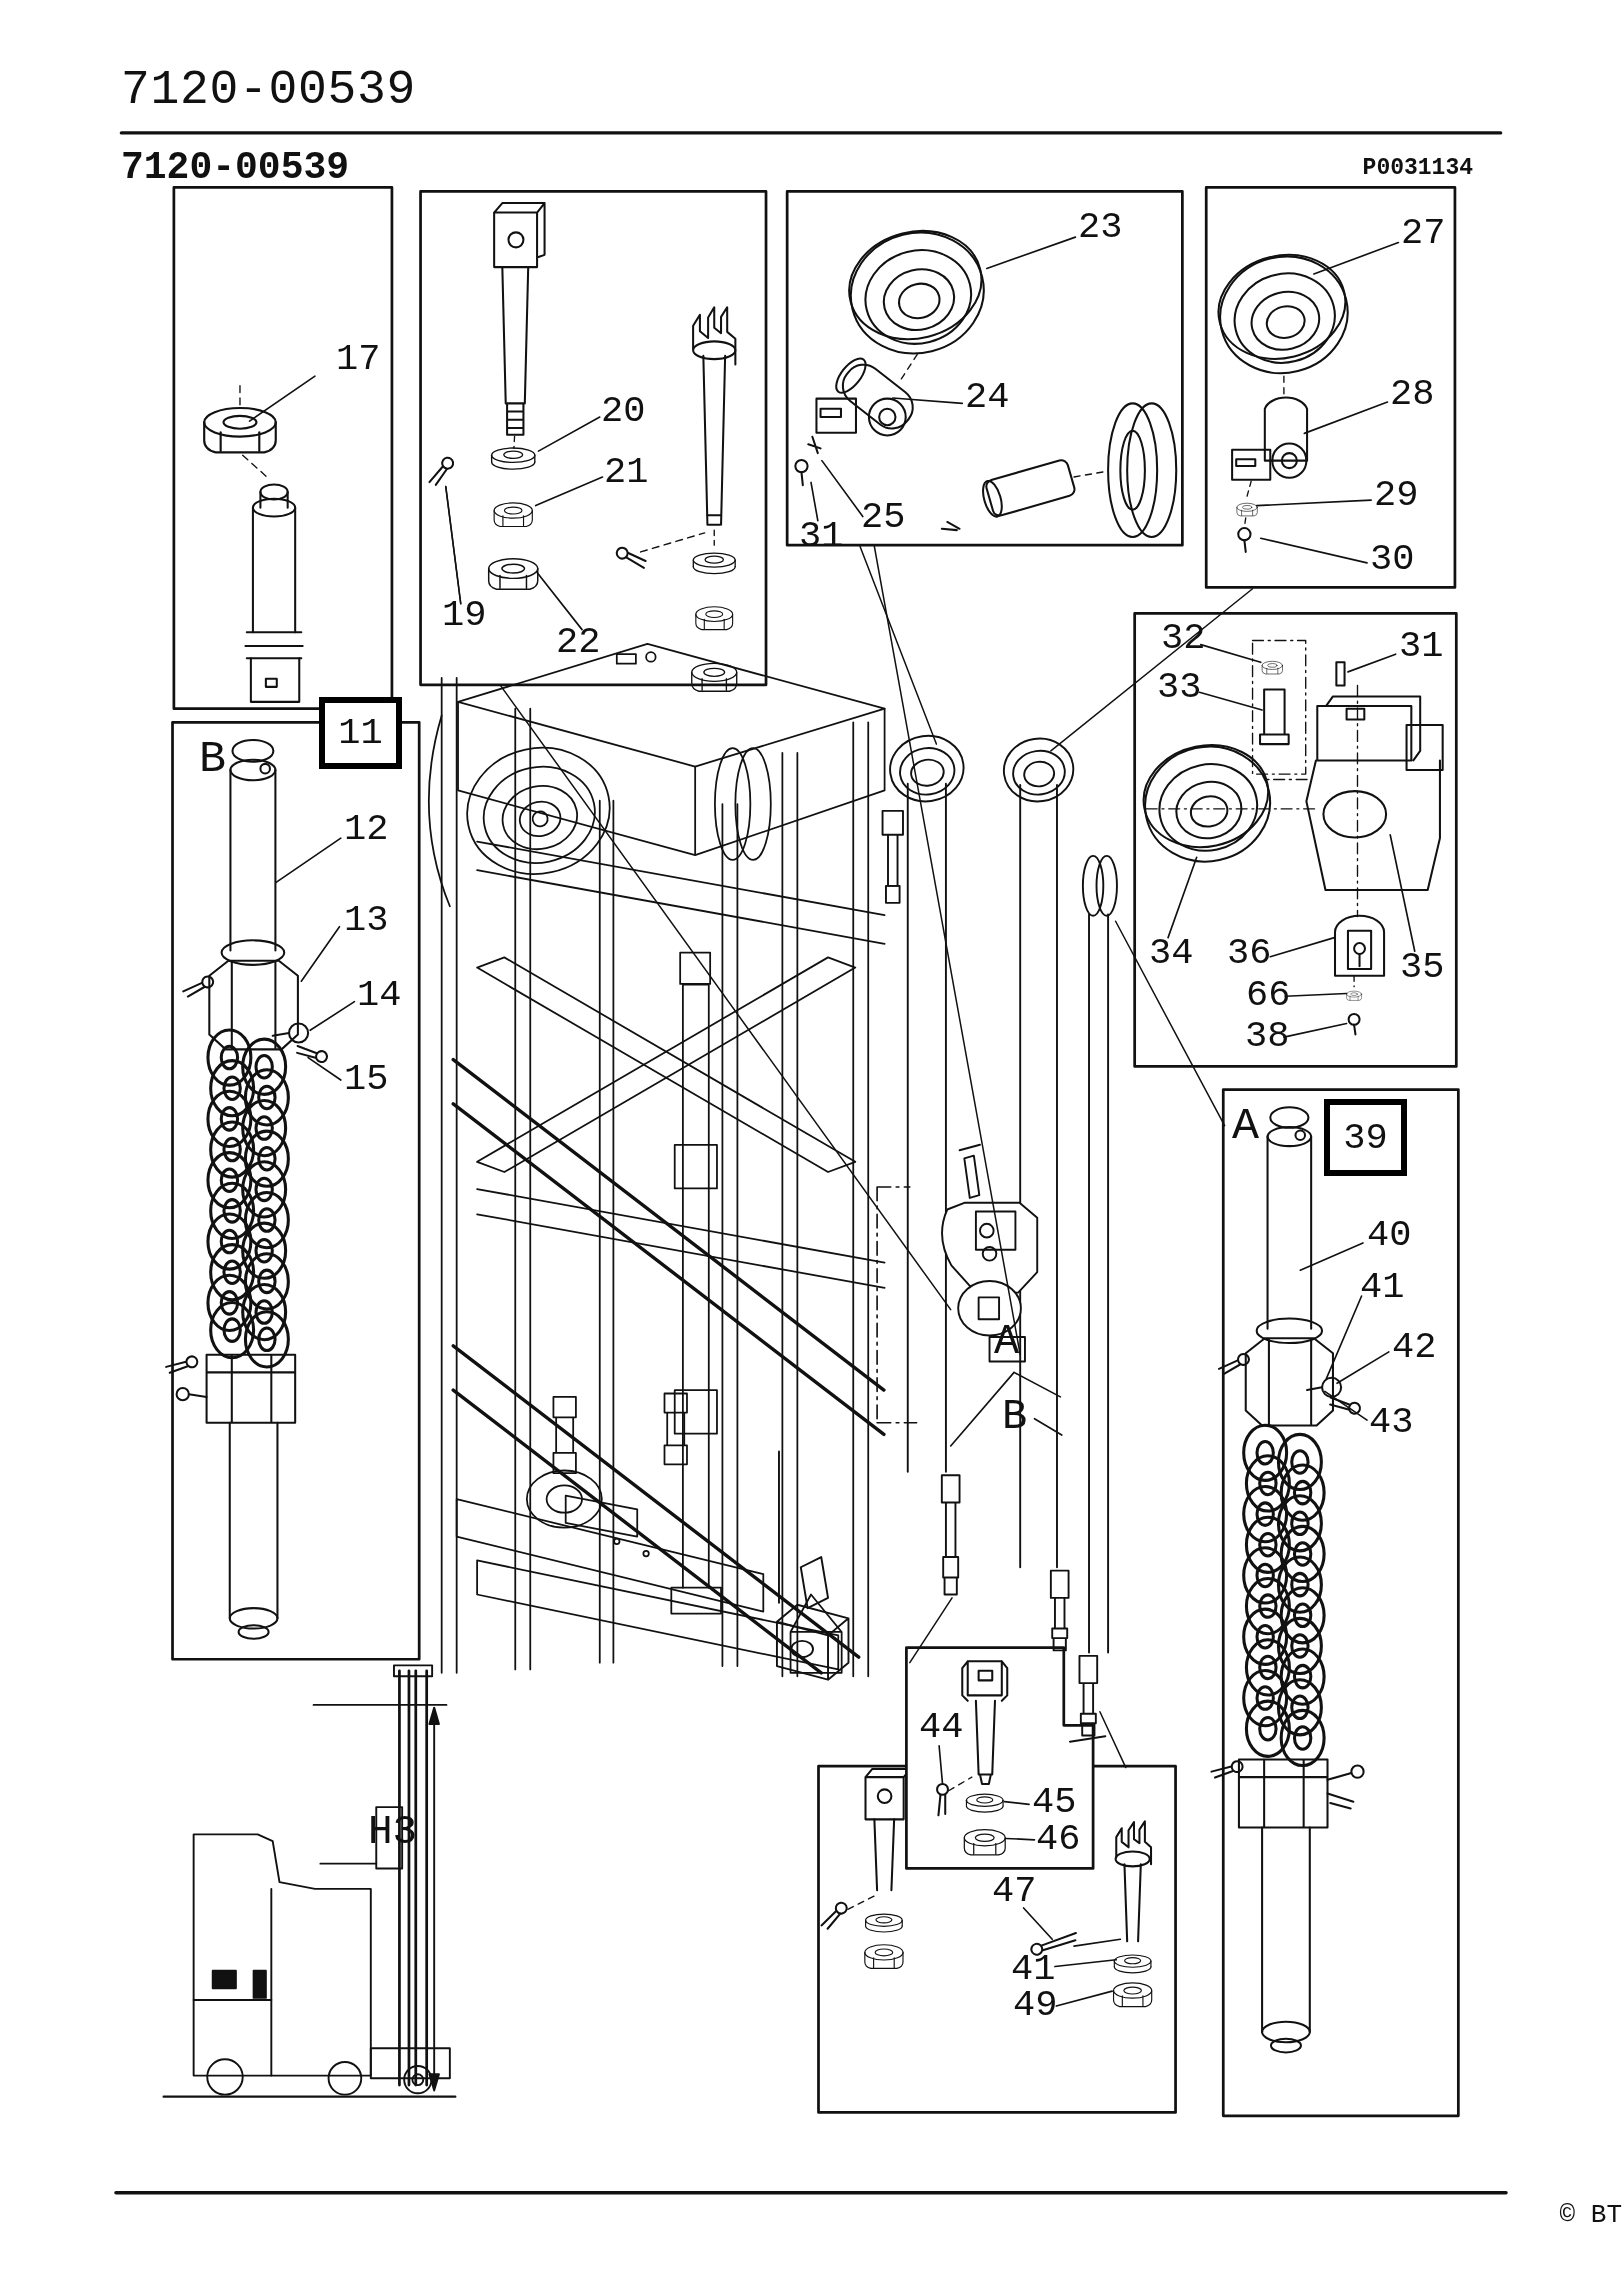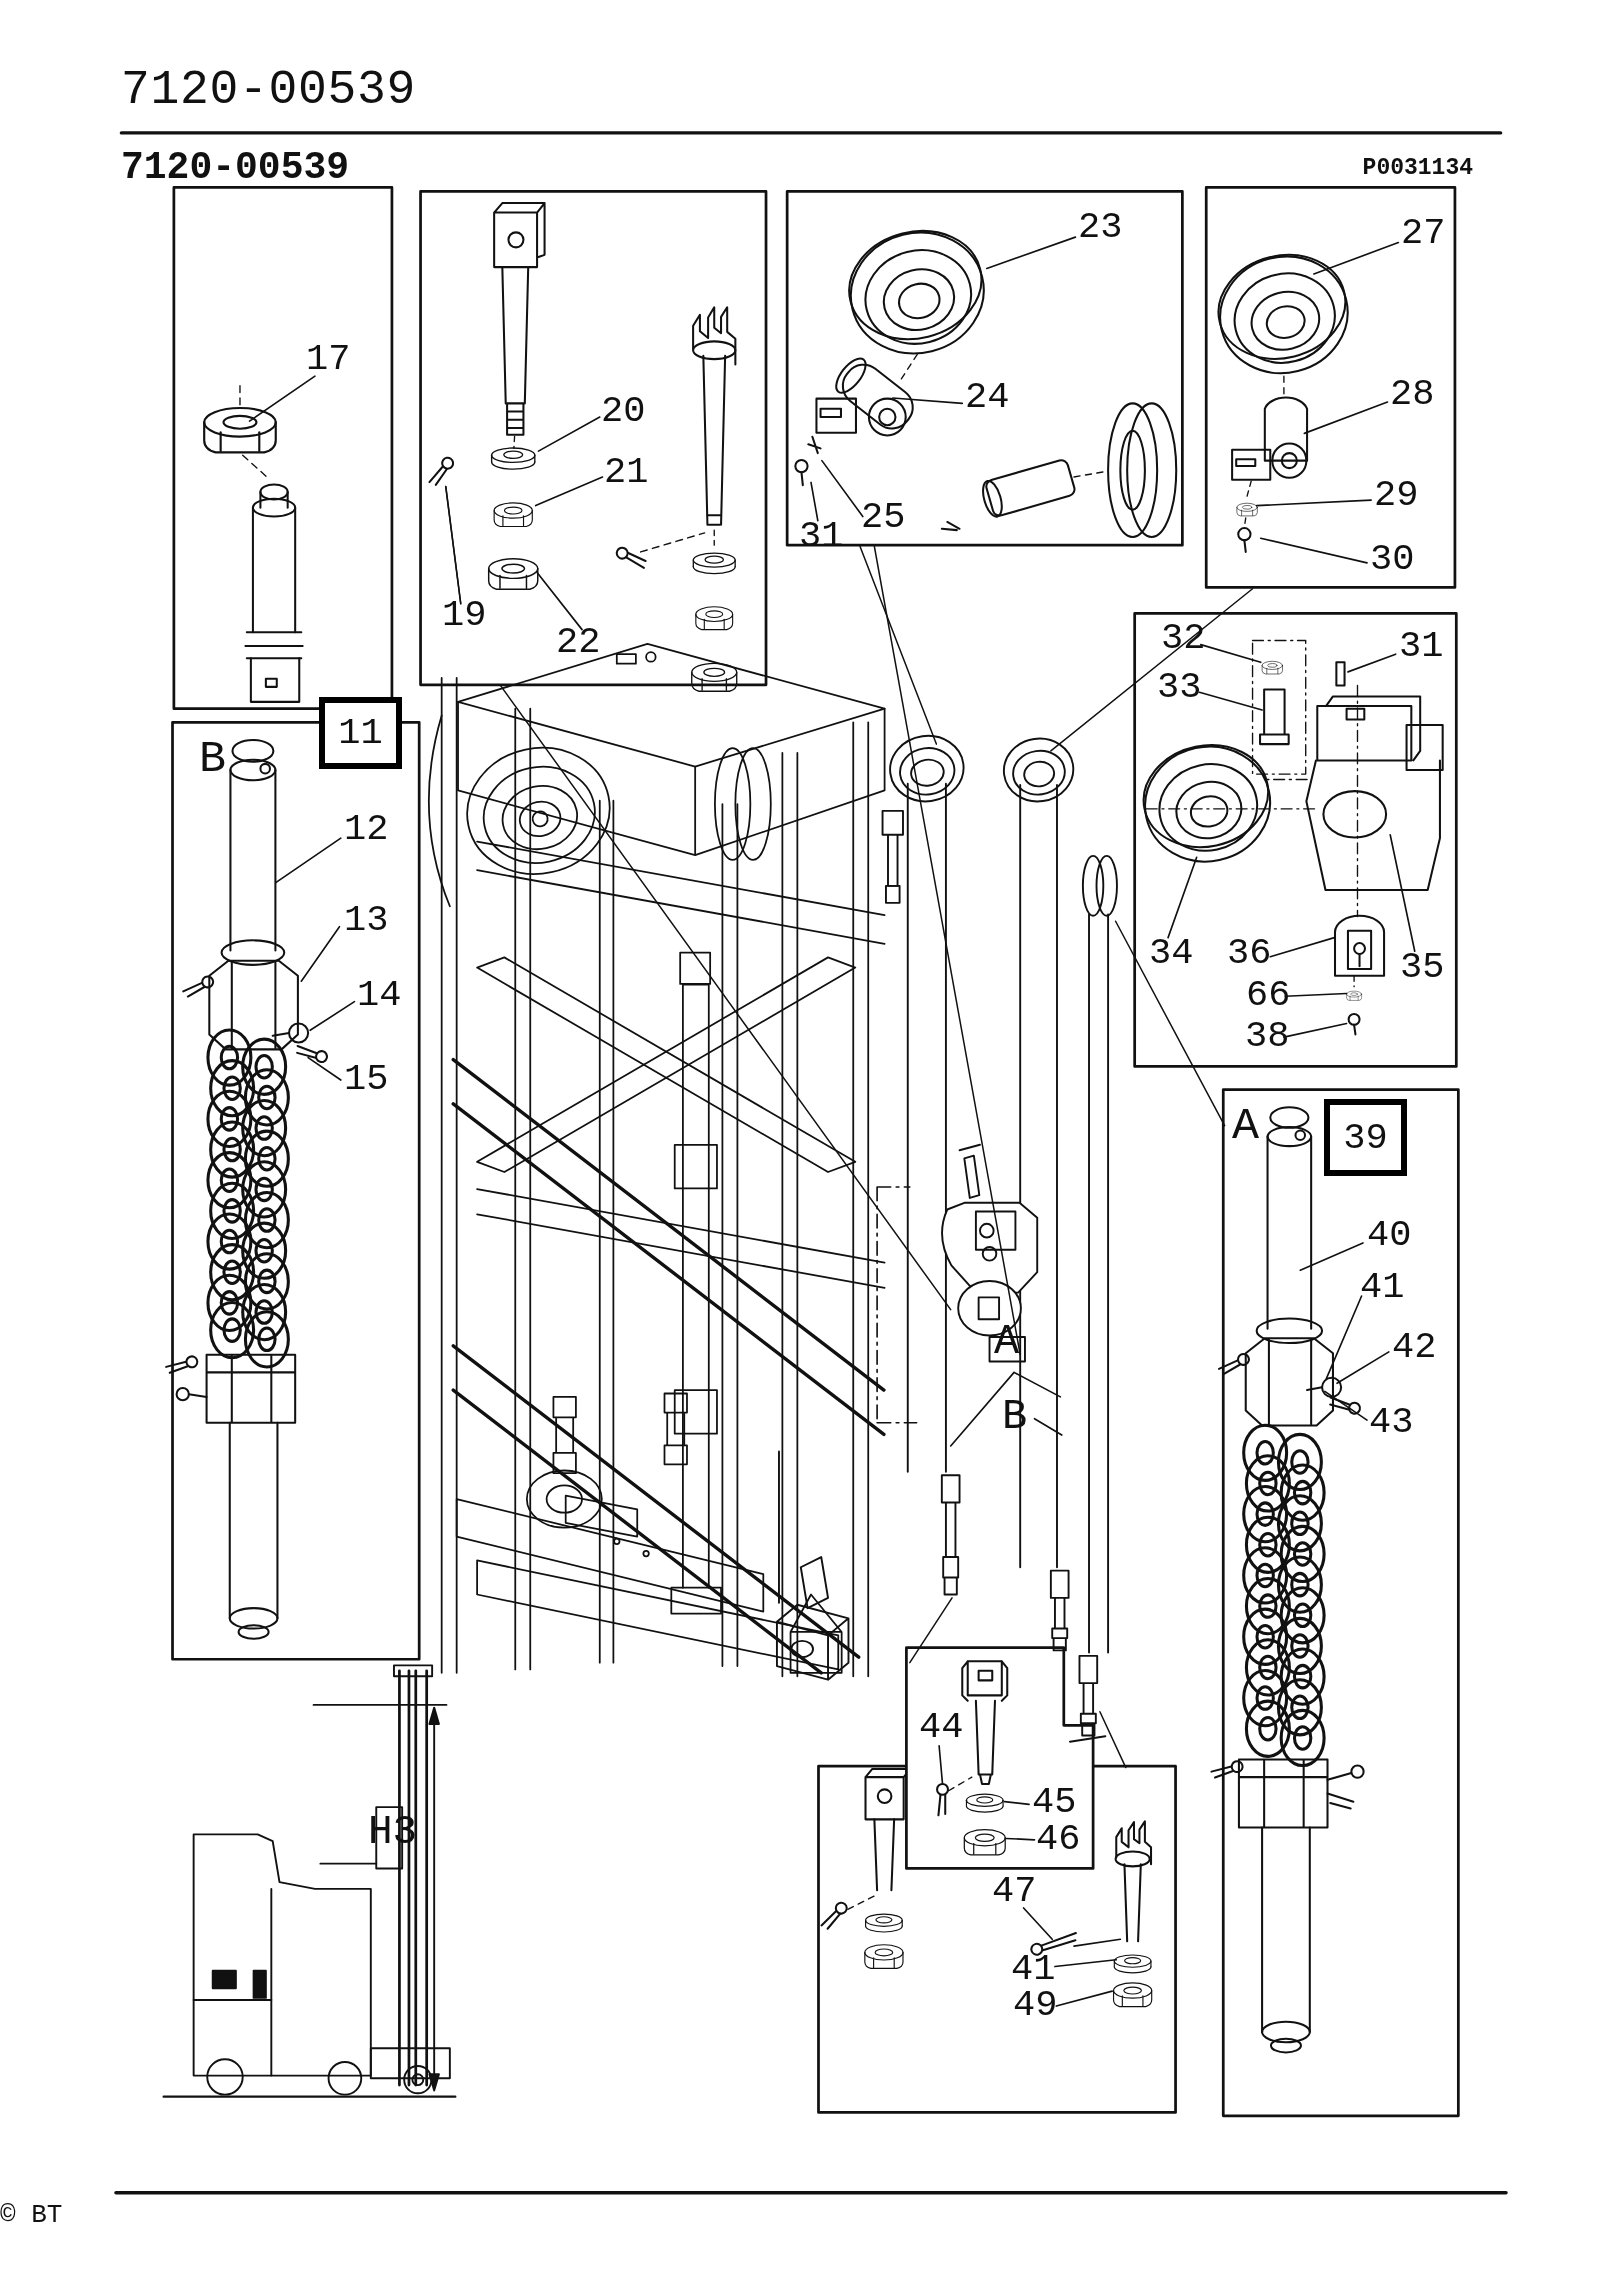--- a/index.html
+++ b/index.html
@@ -4,21 +4,21 @@
 <style>
   html,body{margin:0;padding:0;background:#e8e8e8;}
   .page{position:relative;width:1622px;height:2295px;background:#ffffff;
         font-family:Liberation Mono, monospace;color:#111;overflow:hidden;}
   svg{position:absolute;left:0;top:0;}
   .hdr-title{position:absolute;left:121px;top:63px;font-size:48px;letter-spacing:0.7px;}
   .hdr-center{position:absolute;left:0;top:97px;width:1622px;text-align:center;
               font-size:27px;font-weight:bold;}
   .hdr-sub{position:absolute;left:121px;top:146px;font-size:38px;font-weight:bold;}
   .hdr-doc{position:absolute;right:149px;top:155px;font-size:23px;font-weight:bold;}
-  .footer{position:absolute;left:0;top:2200px;width:1622px;text-align:left;font-size:26px;}
+  .footer{position:absolute;left:0;top:2200px;width:1622px;text-align:right;font-size:26px;}
   .co{position:absolute;font-size:37px;line-height:1;white-space:nowrap;}
   .letter{position:absolute;font-size:45px;line-height:1;}
   .chainletter{position:absolute;font-size:42px;line-height:1;}
   .dim{position:absolute;font-size:41px;line-height:1;}
   .refbox{position:absolute;border:6.8px solid #000;background:#fff;display:flex;
           align-items:center;justify-content:center;font-size:37px;}
   .r11{left:319px;top:697px;width:71px;height:60px;}
   .r39{left:1324px;top:1099px;width:71px;height:65px;}
 </style>
 </head>
@@ -452,21 +452,21 @@
         <line x1="1548" y1="2886" x2="1638" y2="2876"></line>
         <line x1="1550" y1="2944" x2="1632" y2="2922"></line>
         <line x1="676" y1="886" x2="654" y2="714"></line>
       </g>
 
       <line x1="178" y1="195" x2="2202" y2="195" stroke-width="5"></line>
       <line x1="170" y1="3218" x2="2210" y2="3218" stroke-width="5"></line>
     </g>
   </svg>
 
-  <div class="co" style="left:306px;top:341px">17</div>
+  <div class="co" style="left:336px;top:341px">17</div>
   <div class="co" style="left:442px;top:597px">19</div>
   <div class="co" style="left:601px;top:393px">20</div>
   <div class="co" style="left:604px;top:454px">21</div>
   <div class="co" style="left:556px;top:624px">22</div>
   <div class="co" style="left:1078px;top:209px">23</div>
   <div class="co" style="left:965px;top:379px">24</div>
   <div class="co" style="left:861px;top:499px">25</div>
   <div class="co" style="left:799px;top:518px">31</div>
   <div class="co" style="left:1401px;top:215px">27</div>
   <div class="co" style="left:1390px;top:376px">28</div>

